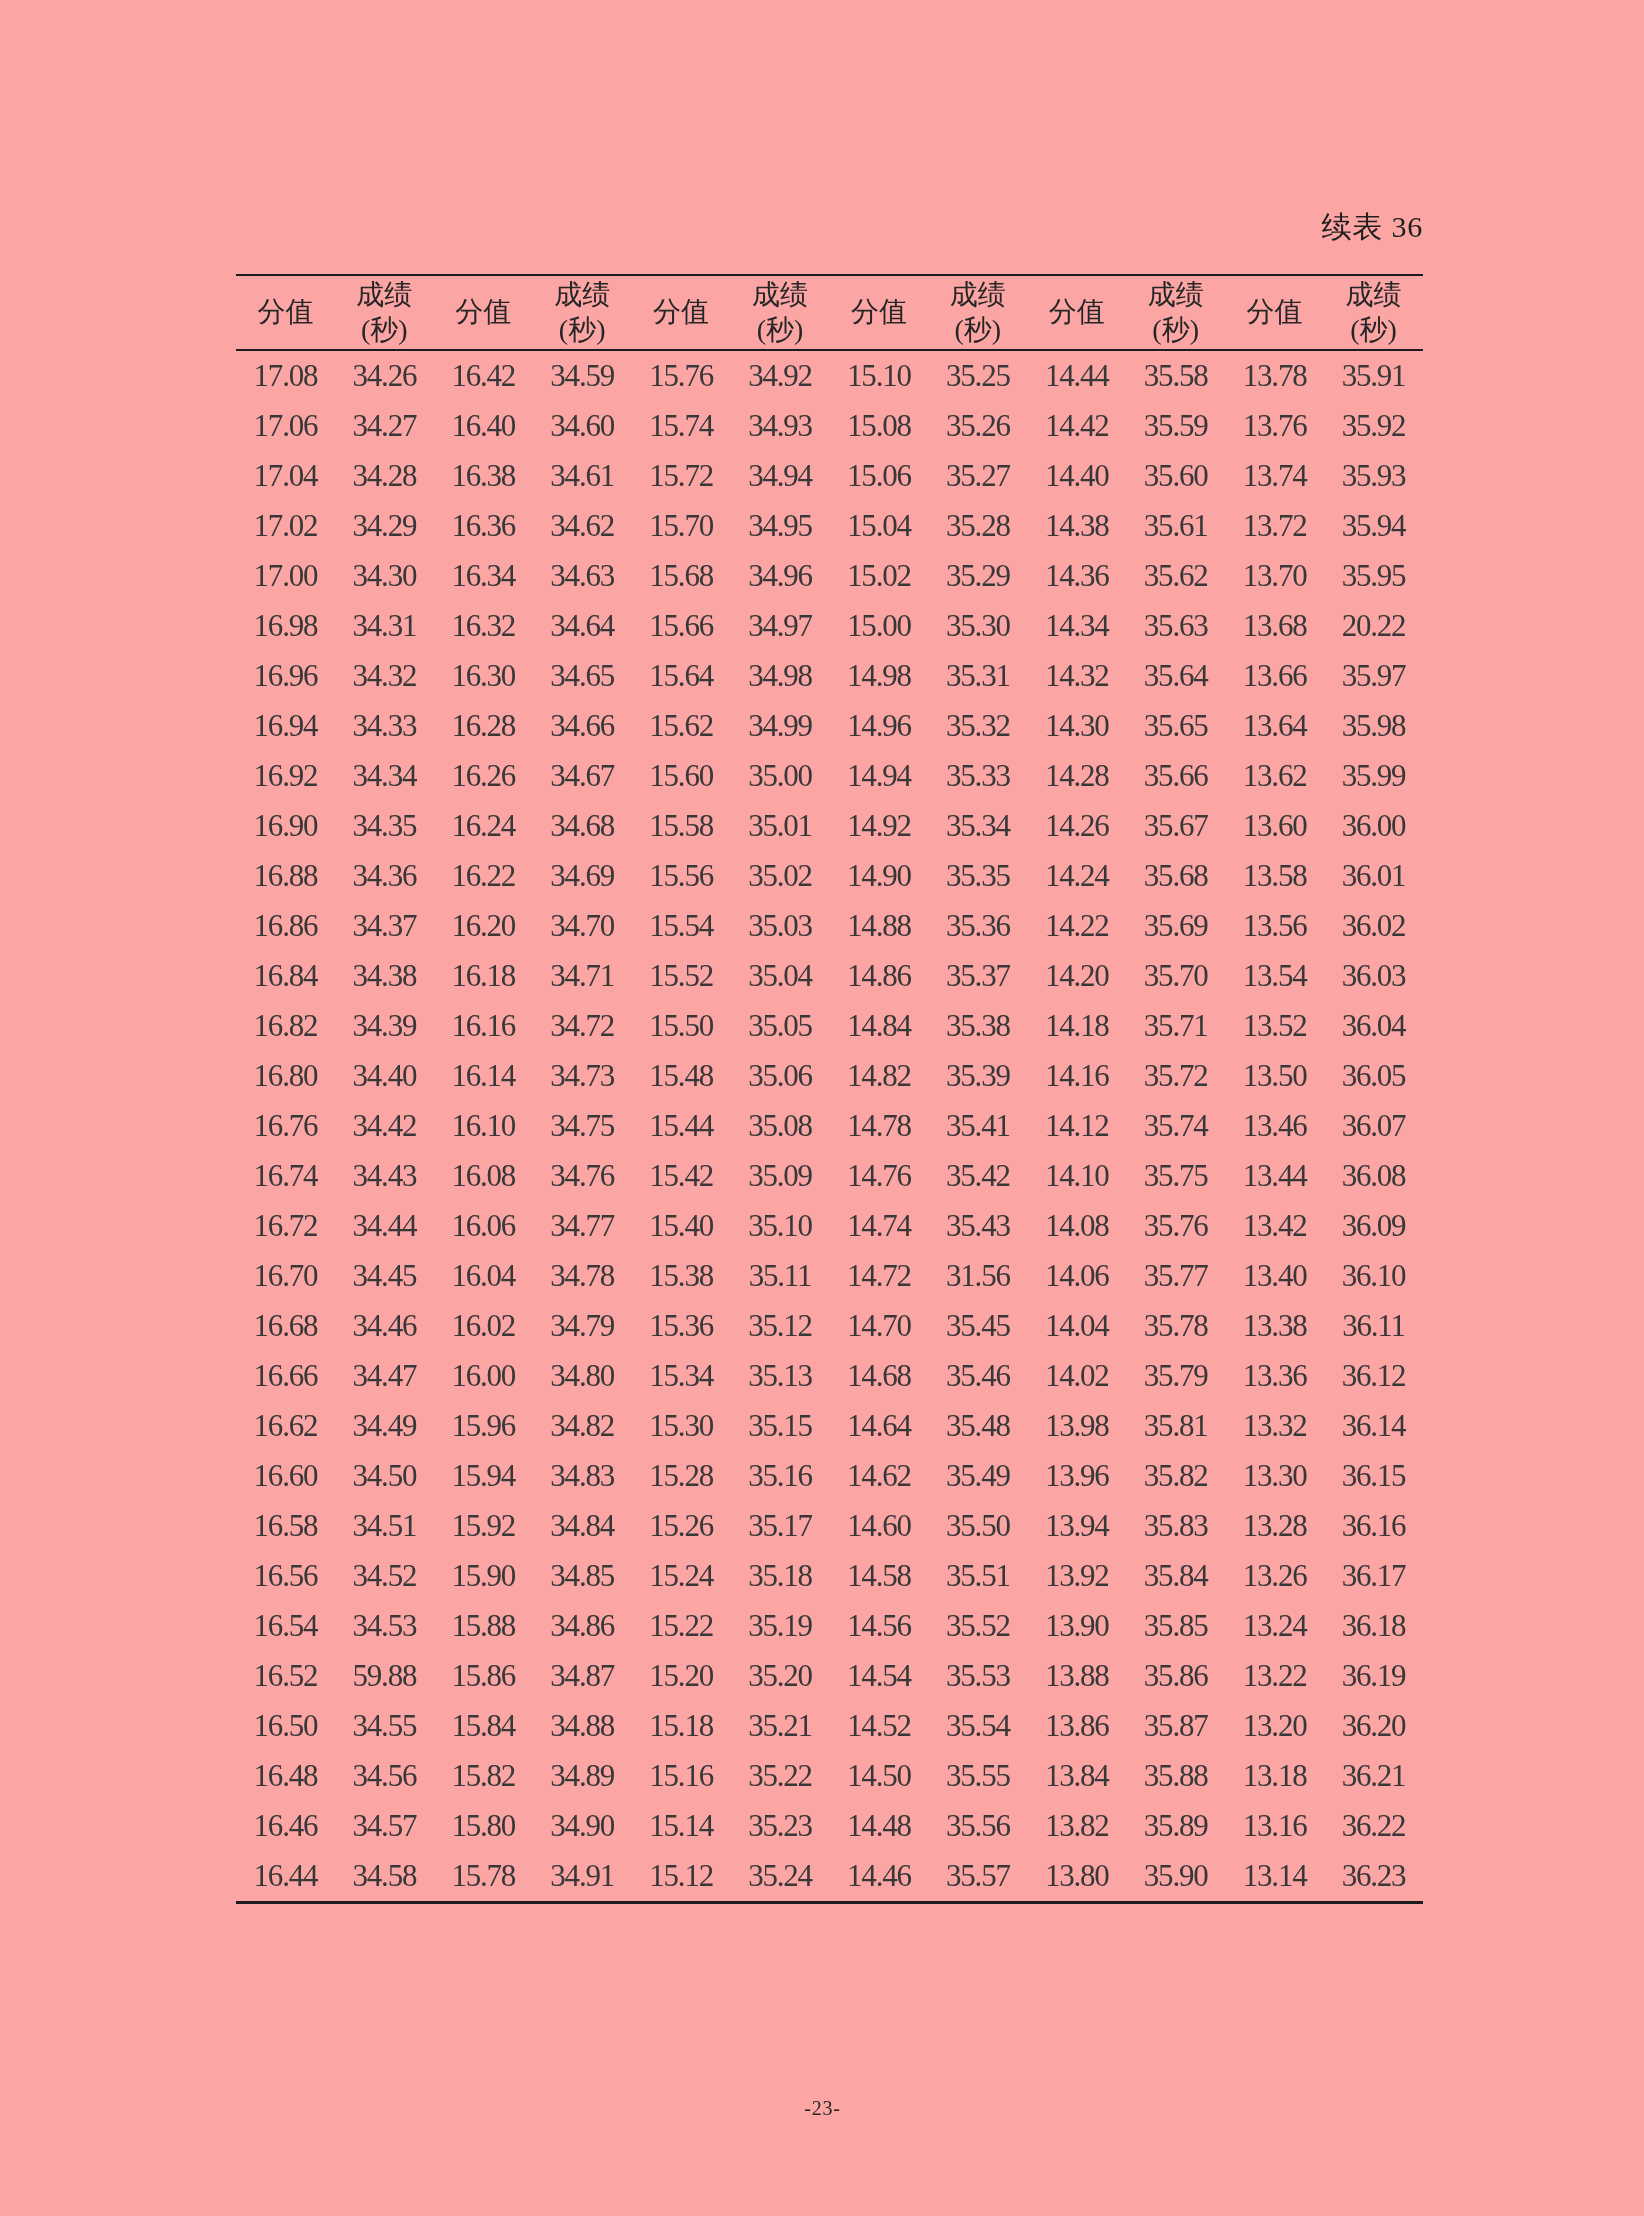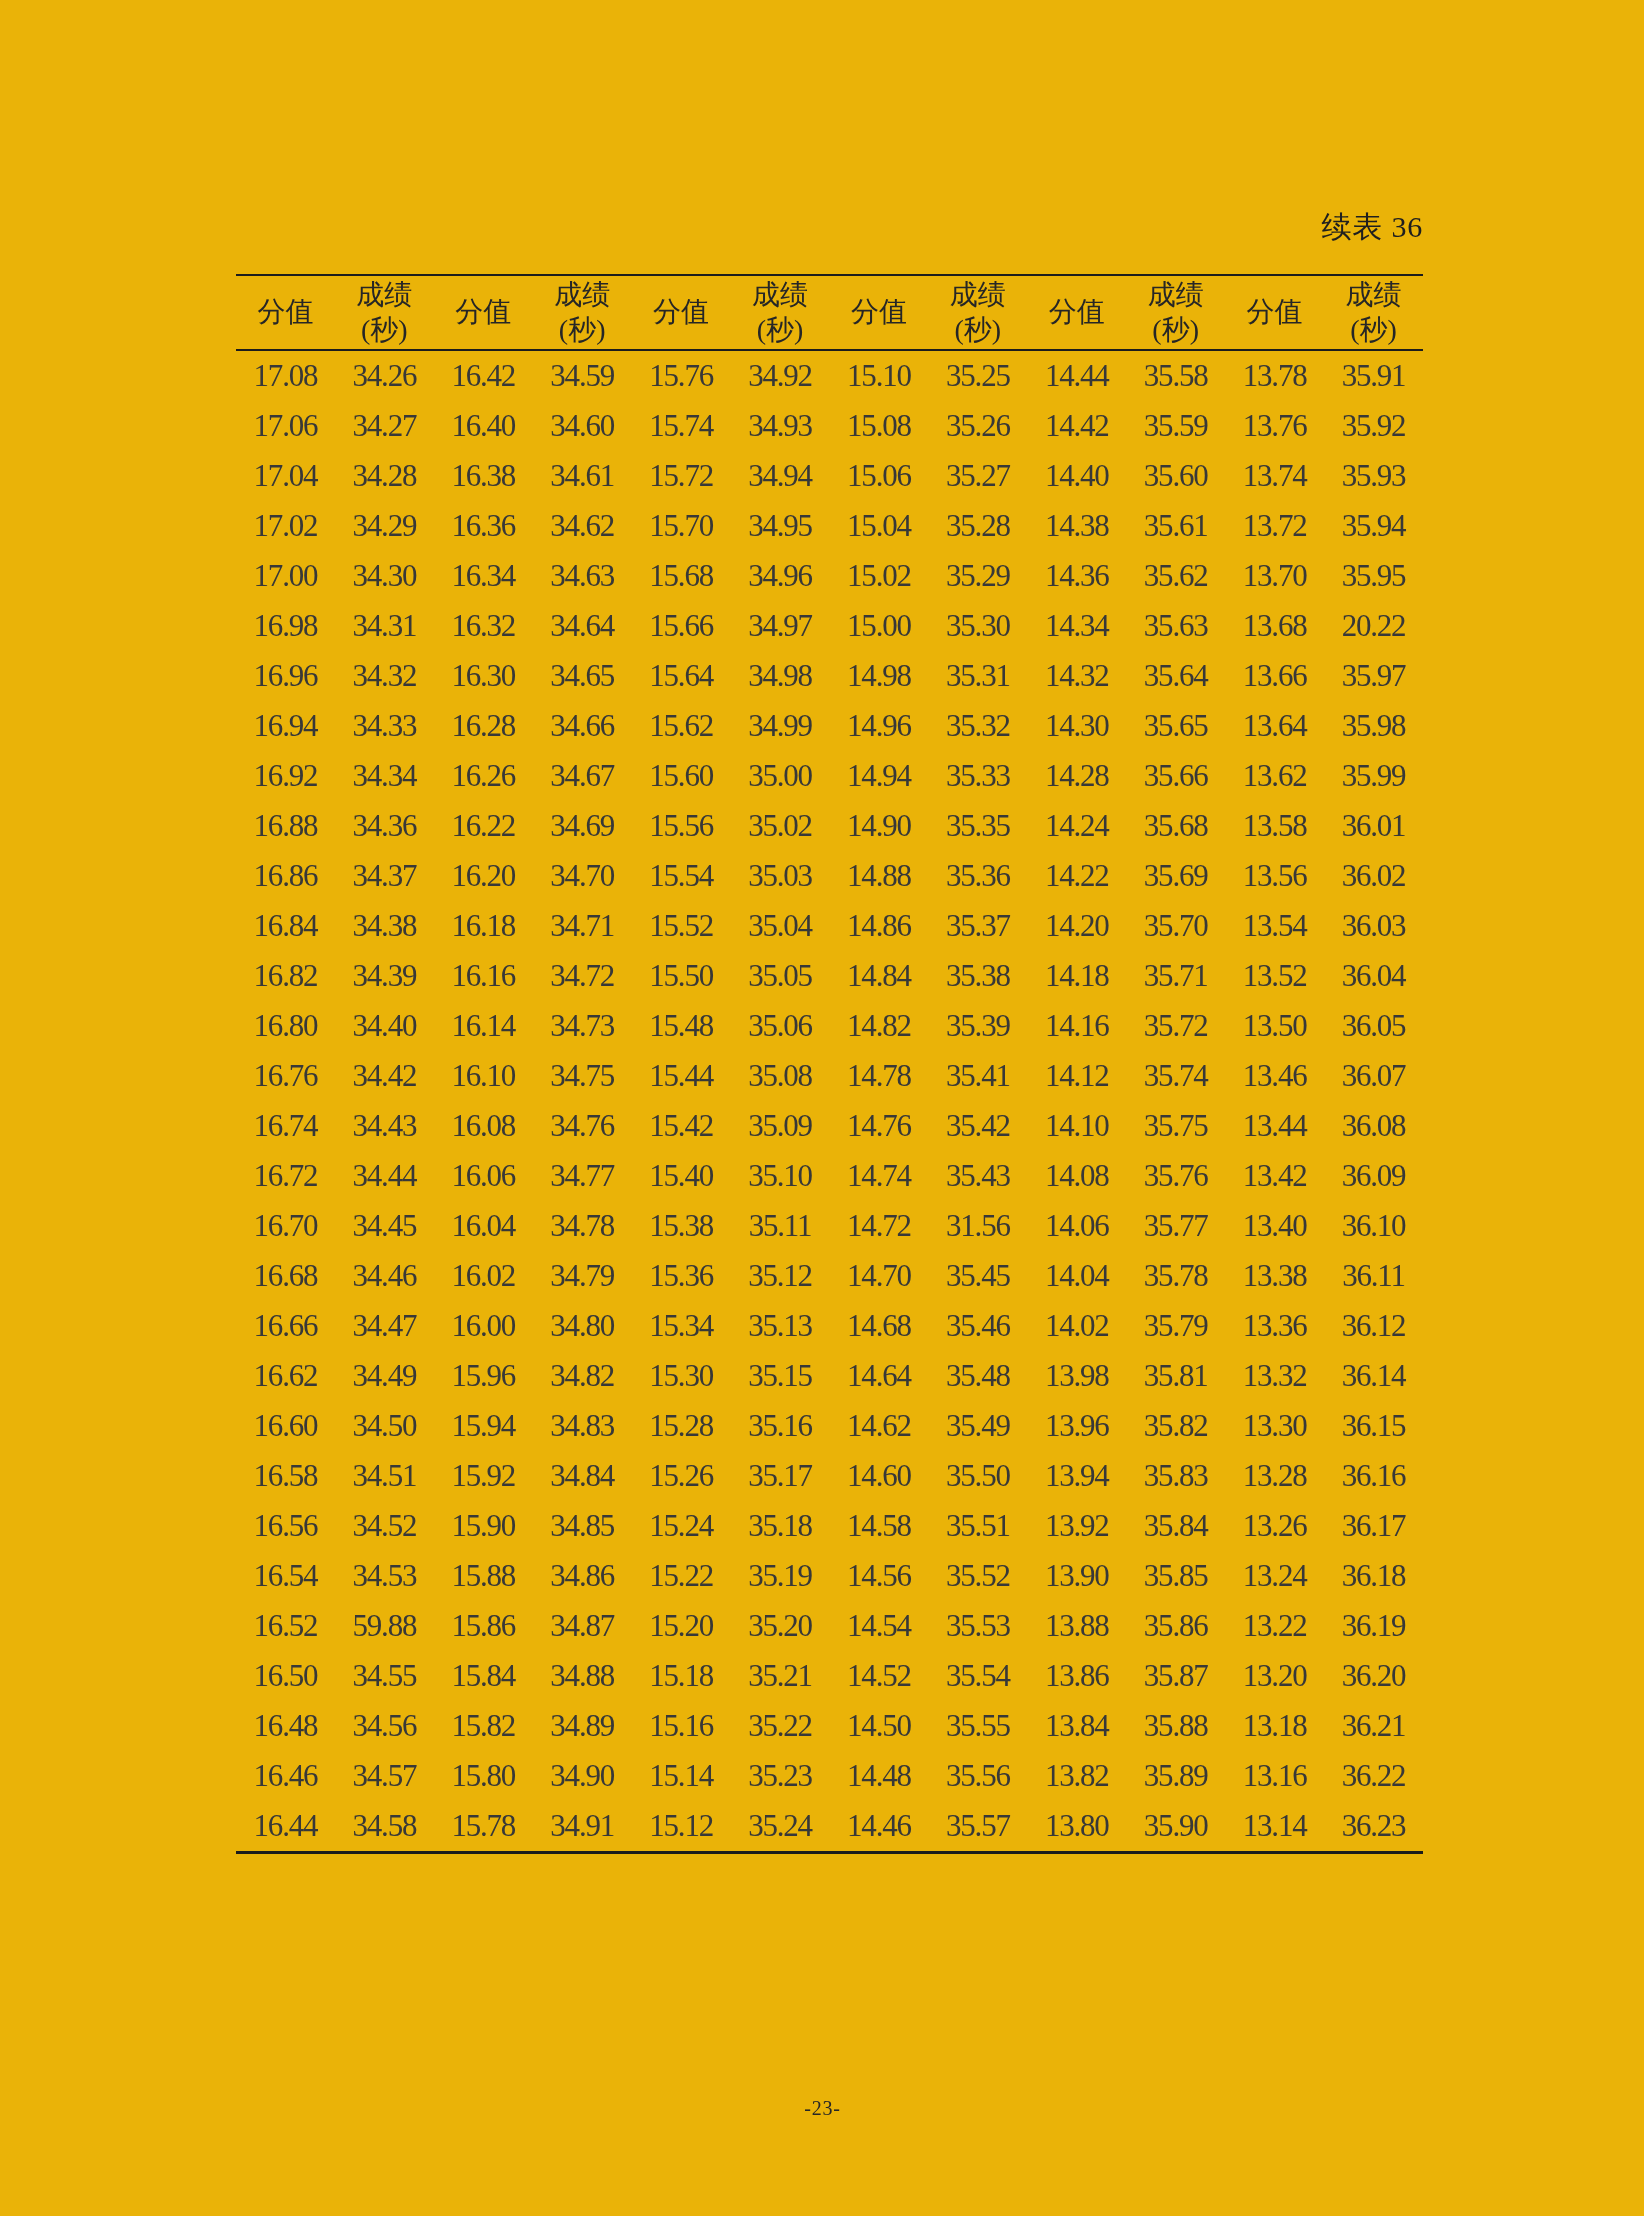--- a/index.html
+++ b/index.html
@@ -10,21 +10,21 @@
   body {
     width: 1645px;
     height: 2216px;
     position: relative;
     font-family: "Liberation Serif", "DejaVu Serif", serif;
     color: #2e2e2e;
   }
   .page {
     position: absolute;
     inset: 0;
-    background: #eab308;
+    background: #fca5a5;
   }
   .table-caption {
     position: absolute;
     top: 212px;
     right: 222px;
     font-size: 30px;
     line-height: 1;
     color: #1f1f1f;
     letter-spacing: 0.8px;
   }
@@ -237,20 +237,34 @@
           <div class="td">15.60</div>
           <div class="td">35.00</div>
           <div class="td">14.94</div>
           <div class="td">35.33</div>
           <div class="td">14.28</div>
           <div class="td">35.66</div>
           <div class="td">13.62</div>
           <div class="td">35.99</div>
         </div>
         <div class="tr">
+          <div class="td">16.90</div>
+          <div class="td">34.35</div>
+          <div class="td">16.24</div>
+          <div class="td">34.68</div>
+          <div class="td">15.58</div>
+          <div class="td">35.01</div>
+          <div class="td">14.92</div>
+          <div class="td">35.34</div>
+          <div class="td">14.26</div>
+          <div class="td">35.67</div>
+          <div class="td">13.60</div>
+          <div class="td">36.00</div>
+        </div>
+        <div class="tr">
           <div class="td">16.88</div>
           <div class="td">34.36</div>
           <div class="td">16.22</div>
           <div class="td">34.69</div>
           <div class="td">15.56</div>
           <div class="td">35.02</div>
           <div class="td">14.90</div>
           <div class="td">35.35</div>
           <div class="td">14.24</div>
           <div class="td">35.68</div>

